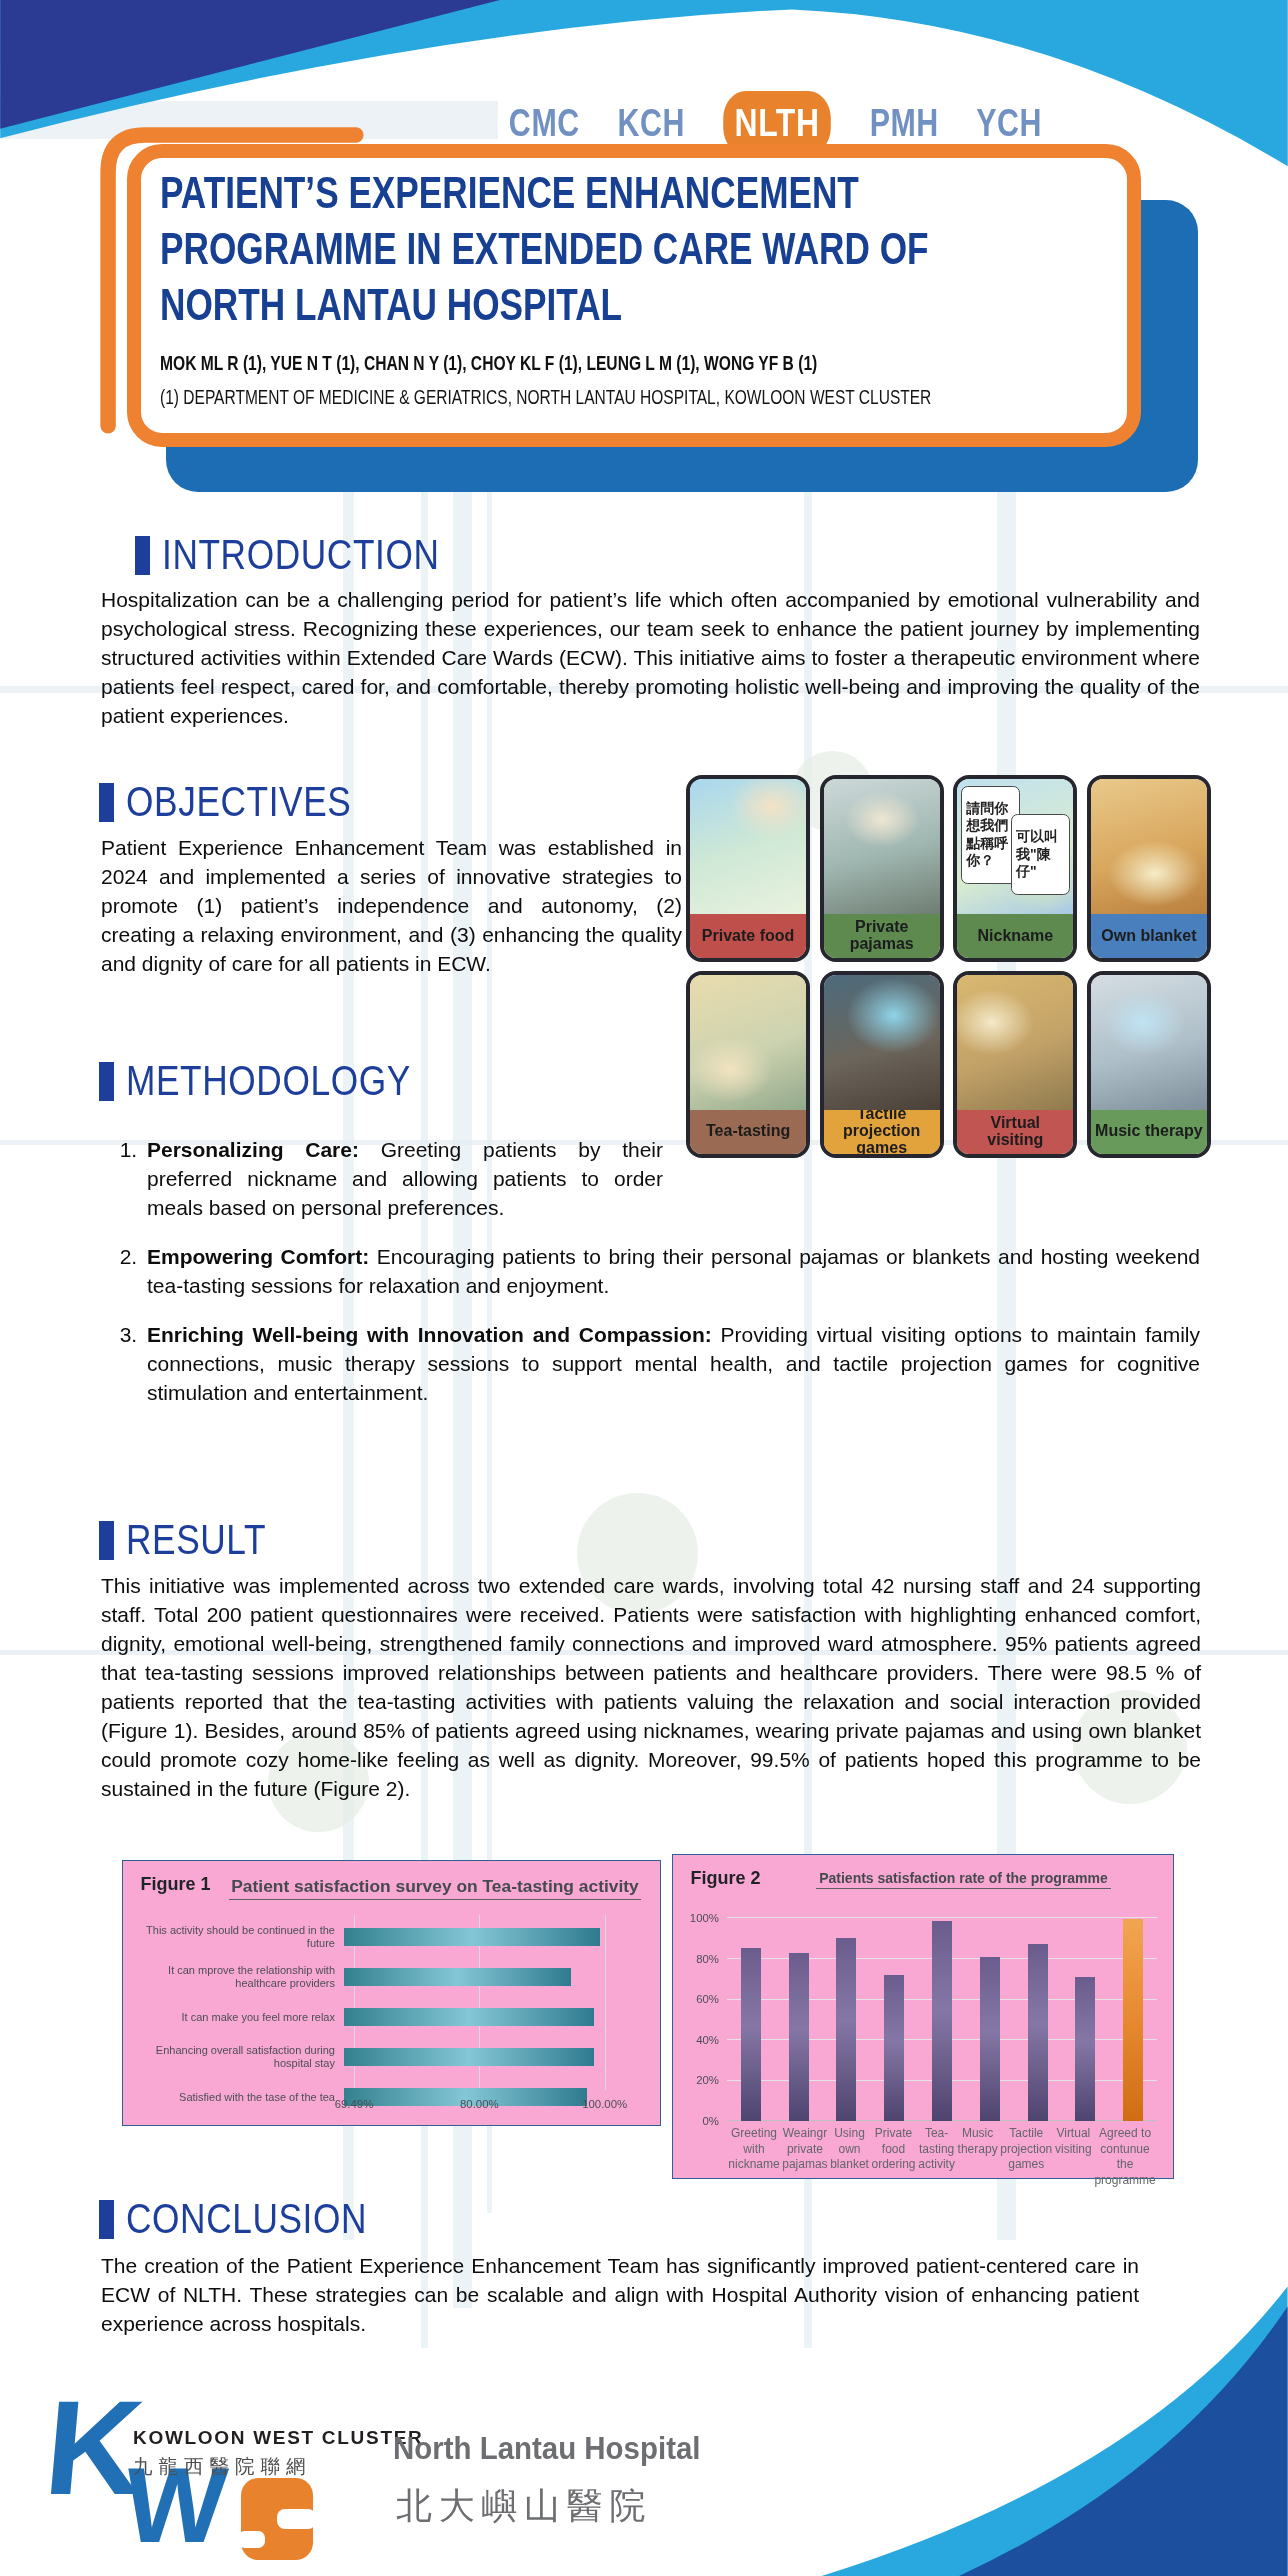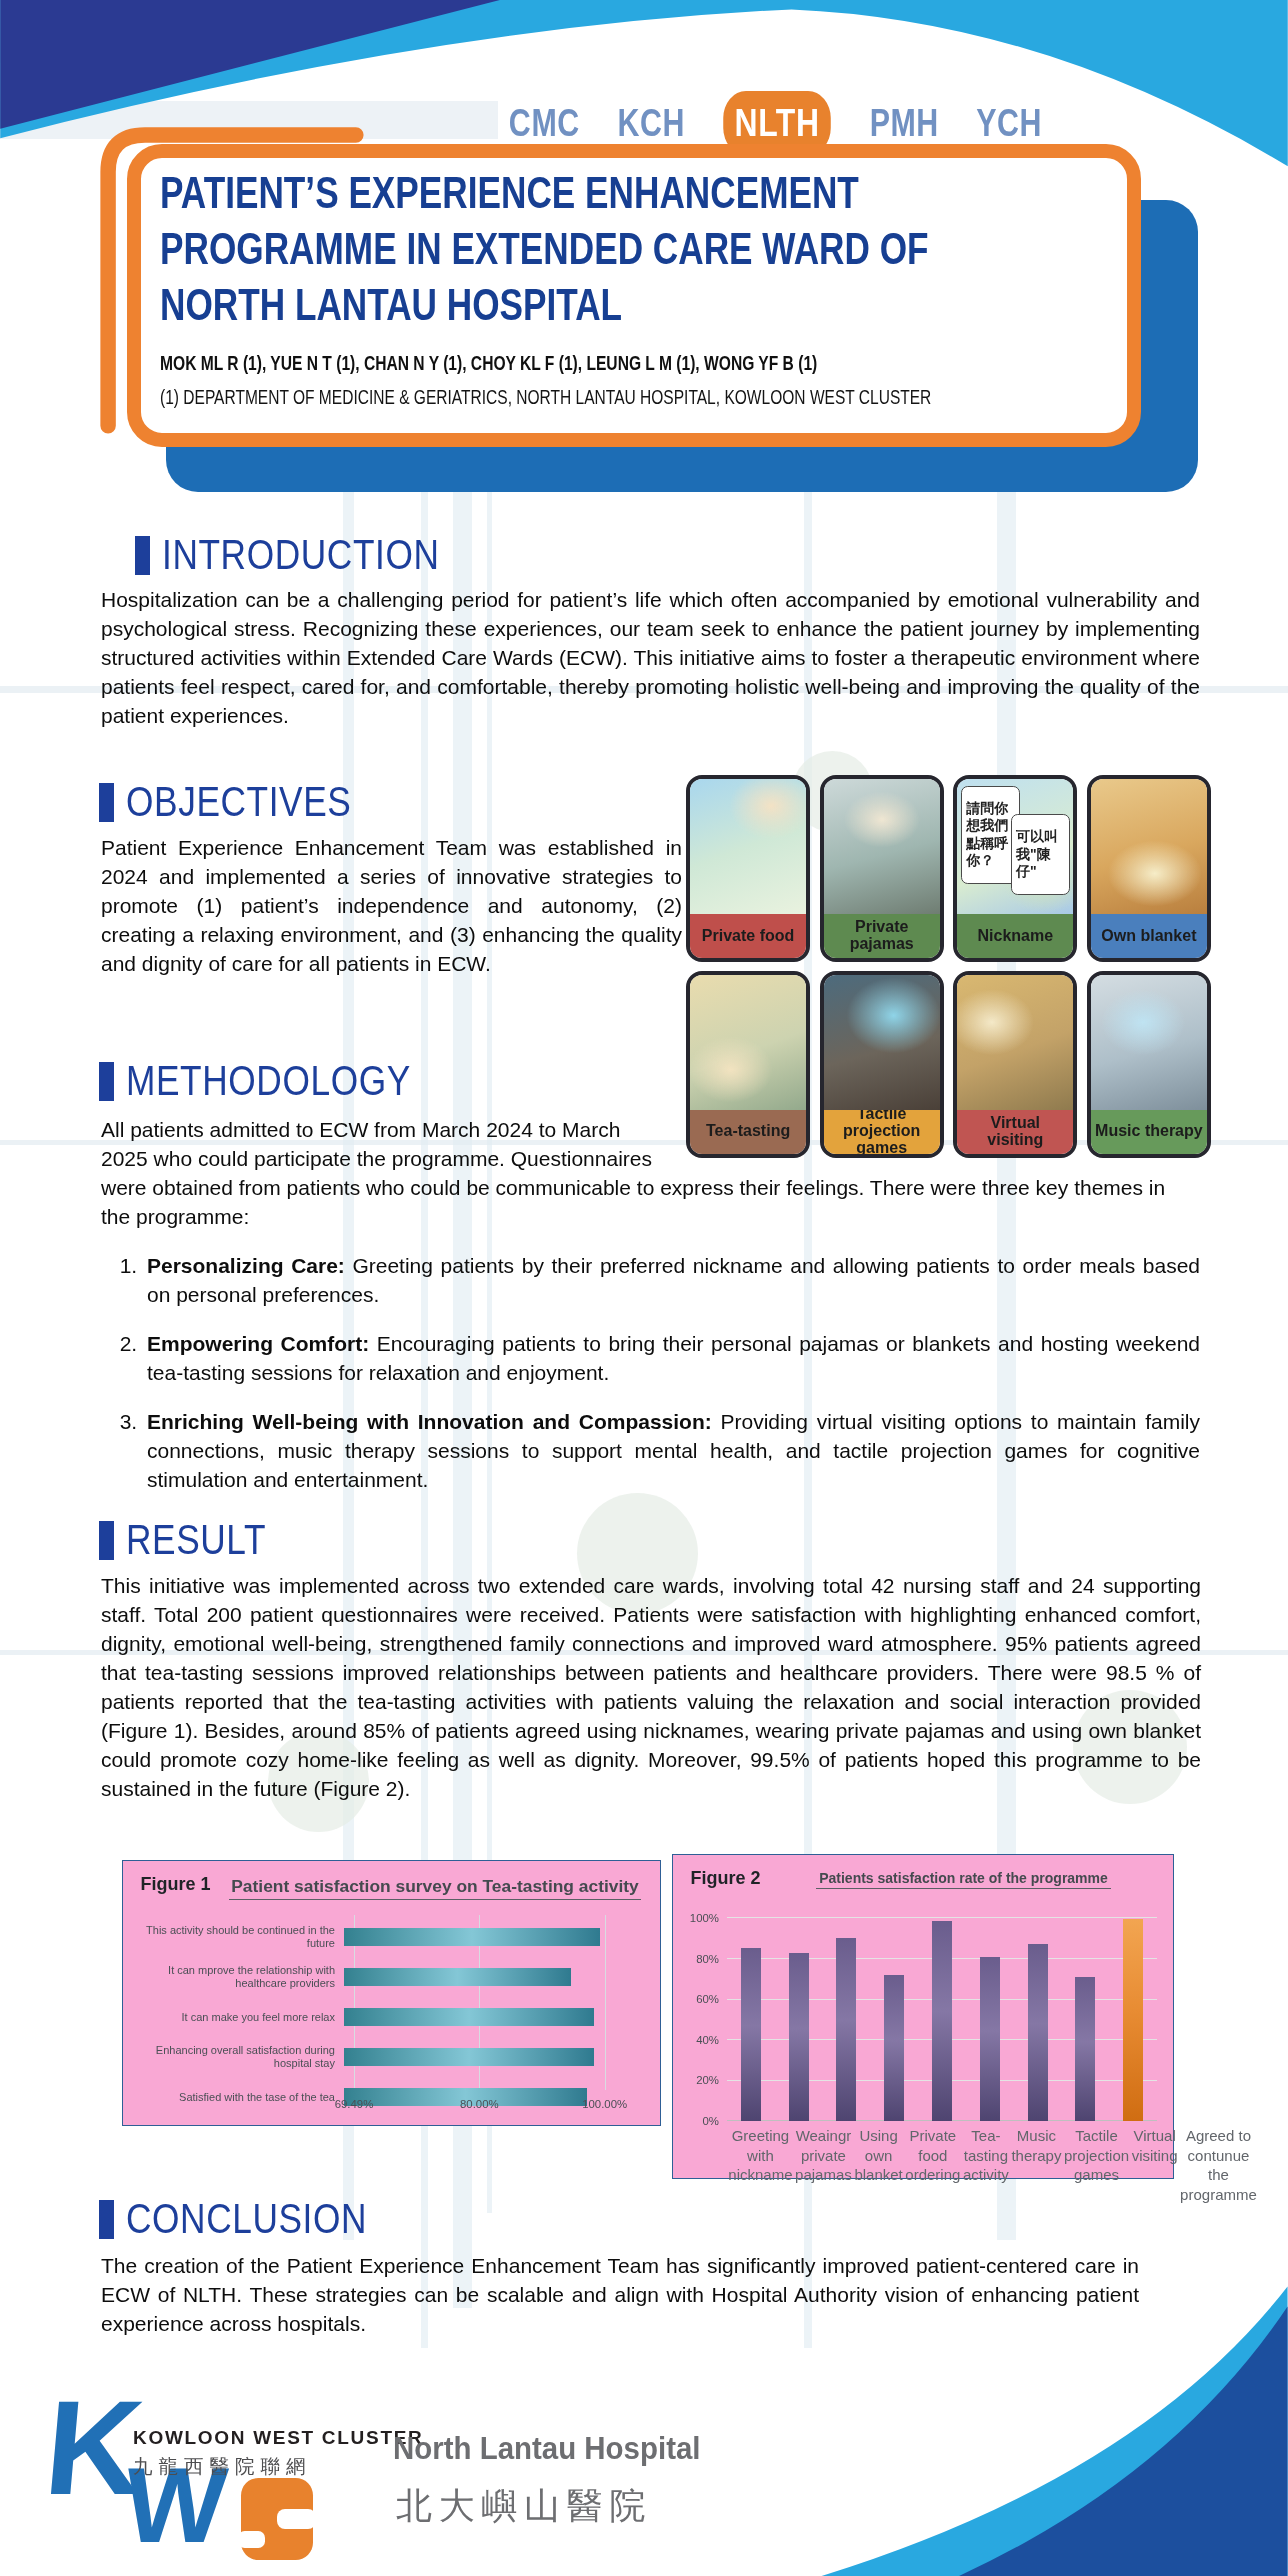--- a/index.html
+++ b/index.html
@@ -94,21 +94,21 @@
   
   .f2-plot { position:absolute; left:54px; right:16px; top:63px; height:203px; }
   .f2gline { position:absolute; left:0; right:0; height:0.7px; background:#e4e4e4; }
   .f2gline.base { background:#bfbfbf; }
   .f2ylab { position:absolute; right:calc(100% + 8px); transform:translateY(50%); font-size:11.4px; color:#4a4f55; white-space:nowrap; }
   .f2cols { position:absolute; inset:0; display:flex; }
   .f2col { flex:1; display:flex; flex-direction:column; justify-content:flex-end; align-items:center; height:100%; }
   .f2bar { width:20px; background:linear-gradient(180deg,#6a5d8d 0%,#8577a5 45%,#4e4470 100%); }
   .f2bar.hl { background:linear-gradient(180deg,#f2a551 0%,#e88c33 45%,#d06d12 100%); }
   .f2xlabs { position:absolute; left:54px; right:16px; top:271px; display:flex; }
-  .f2xlab { flex:1; text-align:center; font-size:15px; color:#62666b; line-height:1.3; padding:0 1.3px; }
+  .f2xlab { flex:1; text-align:center; font-size:12px; color:#62666b; line-height:1.3; padding:0 1.3px; }
 
   
   .kwc-logo { position:absolute; left:46px; top:2400px; width:282px; height:174px; z-index:2; }
   .kwc-k { position:absolute; left:0; top:-19px; font-size:134px; font-weight:bold; color:#2170b6; transform:skewX(-5deg); line-height:1; }
   .kwc-w { position:absolute; left:79px; top:52px; font-size:107px; font-weight:bold; color:#2170b6; transform:skewX(-5deg); line-height:1; }
   .kwc-c { position:absolute; left:195px; top:78px; width:72px; height:82px; background:#e8822d; border-radius:17.4px; }
   .kwc-c .notch { position:absolute; right:-2.7px; top:31px; width:39px; height:20px; background:#ffffff; border-radius:8px; }
   .kwc-c .notch2 { position:absolute; left:-2.7px; bottom:12px; width:27px; height:17.4px; background:#ffffff; border-radius:6.7px; }
   .kwc-text-en { position:absolute; left:133px; top:2427px; font-size:19px; font-weight:bold; letter-spacing:1.7px; color:#231f20; z-index:2; white-space:nowrap; }
   .kwc-text-zh { position:absolute; left:133px; top:2453px; font-size:19.5px; letter-spacing:6px; color:#4d4d4f; z-index:2; white-space:nowrap; }
@@ -226,21 +226,20 @@
       </div>
     </div>
   </div>
 
 <div class="sec-head" style="left:99px;top:1057px;">
   <div class="hbar"></div>
   <div class="htxt">METHODOLOGY</div>
 </div>
 <div class="mwrap">
   <div class="mfloat"></div>
-  <div class="mintro" style="display:inline;">All patients admitted to ECW from March 2024 to March 2025 who could participate the programme. Questionnaires were obtained from patients who could be communicable to express their feelings. There were three key themes in the programme:</div>
   <ol class="mlist">
       <li class="mitem"><b>Personalizing Care: </b>Greeting patients by their preferred nickname and allowing patients to order meals based on personal preferences.</li>
       <li class="mitem"><b>Empowering Comfort: </b>Encouraging patients to bring their personal pajamas or blankets and hosting weekend tea-tasting sessions for relaxation and enjoyment.</li>
       <li class="mitem"><b>Enriching Well-being with Innovation and Compassion: </b>Providing virtual visiting options to maintain family connections, music therapy sessions to support mental health, and tactile projection games for cognitive stimulation and entertainment.</li>
     </ol>
 </div>
 
 <div class="sec-head" style="left:99px;top:1516px;">
   <div class="hbar"></div>
   <div class="htxt">RESULT</div>

